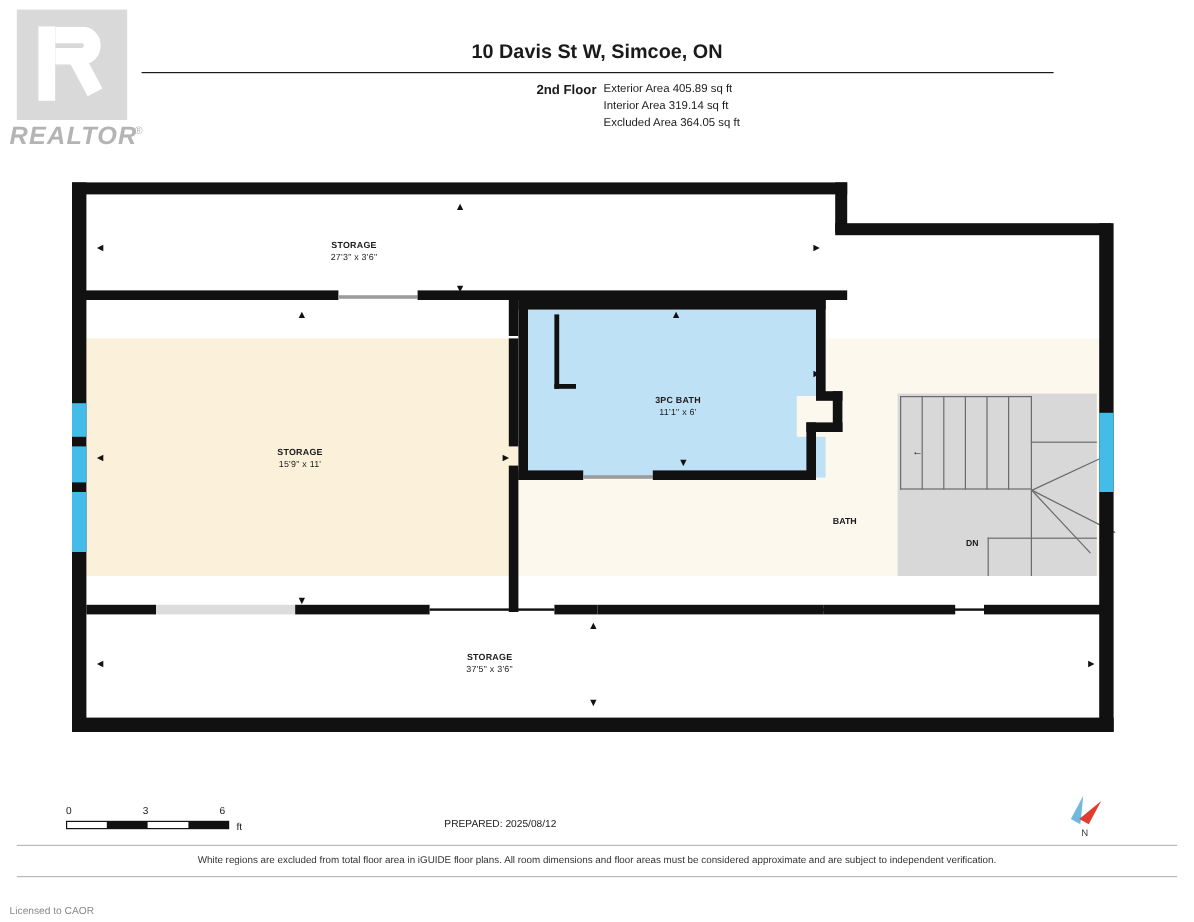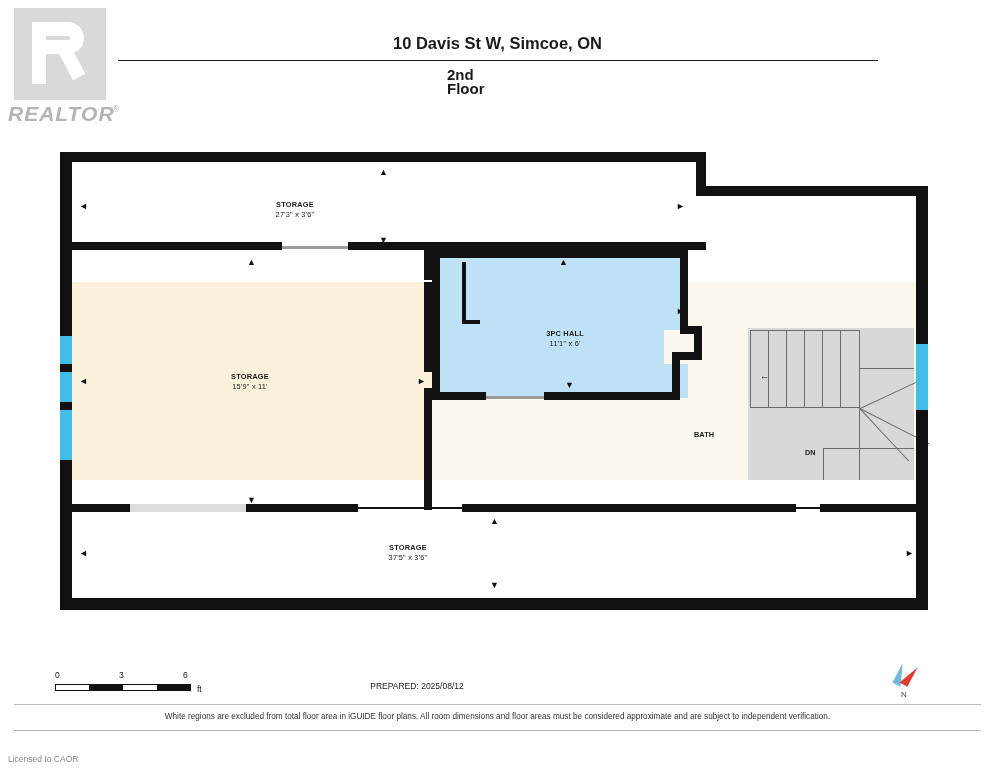--- a/index.html
+++ b/index.html
@@ -105,21 +105,21 @@
     top: 68px;
     font-size: 9.5px;
     line-height: 14.2px;
     color: #1a1a1a;
   }
   .meta .floor-label {
     position: absolute;
     left: -8px;
     top: 0px;
     font-weight: bold;
-    font-size: 15px;
+    font-size: 11px;
   }
   .meta .lines {
     margin-left: 48px;
   }
 
   
   .plan {
     position: absolute;
     left: 0;
     top: 0;
@@ -234,20 +234,25 @@
   </div>
   <div class="word">REALTOR</div>
   <div class="reg">®</div>
 </div>
 
 <div class="title">10 Davis St W, Simcoe, ON</div>
 <div class="title-rule"></div>
 
 <div class="meta">
   <div class="floor-label">2nd Floor</div>
+  <div class="lines">
+    <div>Exterior Area 405.89 sq ft</div>
+    <div>Interior Area 319.14 sq ft</div>
+    <div>Excluded Area 364.05 sq ft</div>
+  </div>
 </div>
 
 <div class="plan">
 
   <div class="fill-white" style="left:72px; top:160px; width:622px; height:84px;"></div>
 
   <div class="fill-cream" style="left:72px; top:282px; width:360px; height:198px;"></div>
 
   <div class="fill-ltcream" style="left:432px; top:282px; width:486px; height:198px;"></div>
 
@@ -349,21 +354,21 @@
 
   <div class="room-label" style="left:230px; top:200px; width:130px;">
     <span class="nm">STORAGE</span>
     <span class="dim">27'3" x 3'6"</span>
   </div>
   <div class="room-label" style="left:185px; top:372px; width:130px;">
     <span class="nm">STORAGE</span>
     <span class="dim">15'9" x 11'</span>
   </div>
   <div class="room-label" style="left:500px; top:329px; width:130px;">
-    <span class="nm">3PC HALL</span>
+    <span class="nm">3PC BATH</span>
     <span class="dim">11'1" x 6'</span>
   </div>
   <div class="room-label" style="left:343px; top:543px; width:130px;">
     <span class="nm">STORAGE</span>
     <span class="dim">37'5" x 3'6"</span>
   </div>
   <div class="hall-label" style="left:694px; top:430px;">BATH</div>
 </div>
 
 <div class="scalebar">

